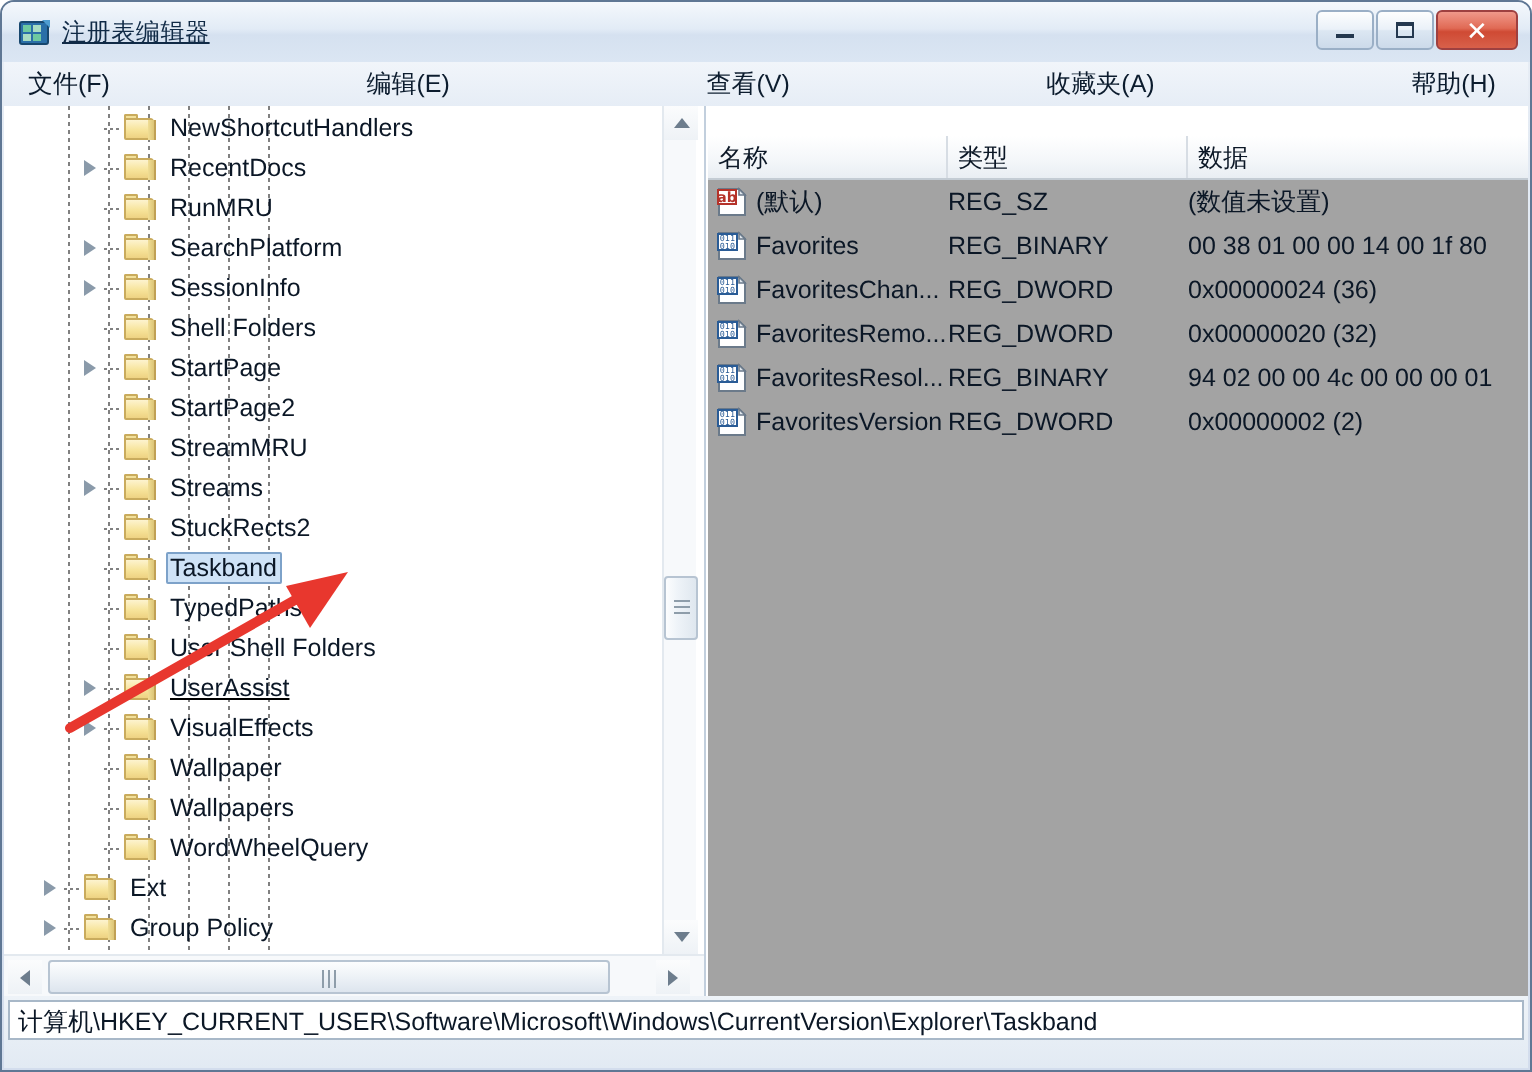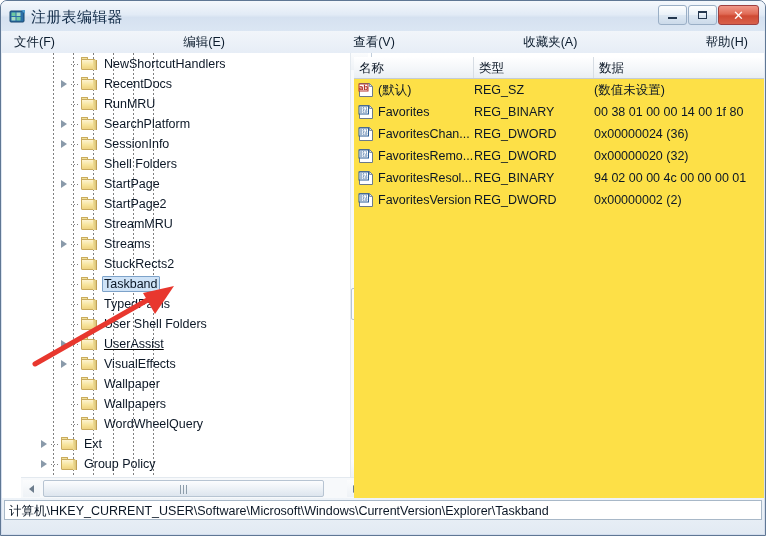--- a/index.html
+++ b/index.html
@@ -27,24 +27,25 @@
     width: 764px; height: 30px;
     background: linear-gradient(to bottom, #f4f8fc 0%, #e2ebf6 45%, #d5e1f0 55%, #dbe6f3 100%);
     border-radius: 6px 6px 0 0;
   }
   #app-icon {
     position: absolute; left: 8px; top: 7px;
     width: 17px; height: 17px;
   }
   #title-text {
     position: absolute; left: 30px; top: 7px;
-    font-size: 15px;
+    font-size: 12px;
     color: #102a46;
     letter-spacing: 0.3px;
     white-space: nowrap;
+    text-decoration: underline;
   }
   .wbtn {
     position: absolute; top: 4px;
     height: 20px;
     border: 1px solid #9aafc6;
     border-radius: 3px;
     background: linear-gradient(to bottom, #fdfefe 0%, #eaf1f8 48%, #dce7f2 52%, #ccdaea 100%);
     cursor: default;
   }
   #btn-min { left: 657px; width: 29px; }
@@ -101,21 +102,20 @@
   }
 
   
   #tree-pane {
     position: absolute;
     left: 0; top: 0;
     width: 351px; height: 445px;
     background: #ffffff;
     border-right: 1px solid #c2cfdd;
     overflow: hidden;
-    margin-left: 19px;
   }
   #tree-viewport {
     position: absolute;
     left: 0; top: 0;
     width: 330px; height: 424px;
     overflow: hidden;
   }
   
   .indent-guide {
     position: absolute;
@@ -289,23 +289,23 @@
     position: absolute;
     left: 136px; top: 4px;
     width: 9px; height: 9px;
     background-image: linear-gradient(to right, #8e9daa 34%, rgba(0,0,0,0) 0%);
     background-size: 3px 9px;
   }
 
   
   #list-pane {
     position: absolute;
-    left: 352px; top: 4px;
+    left: 352px; top: 15px;
     width: 410px; height: 445px;
-    background: #fde047;
+    background: #a3a3a3;
     overflow: hidden;
   }
   #list-header {
     position: absolute;
     left: 0; top: 0;
     width: 410px; height: 22px;
     background: linear-gradient(to bottom, #ffffff 0%, #f3f6f9 60%, #e9eef3 100%);
     border-bottom: 1px solid #c4ccd4;
   }
   .col-head {

